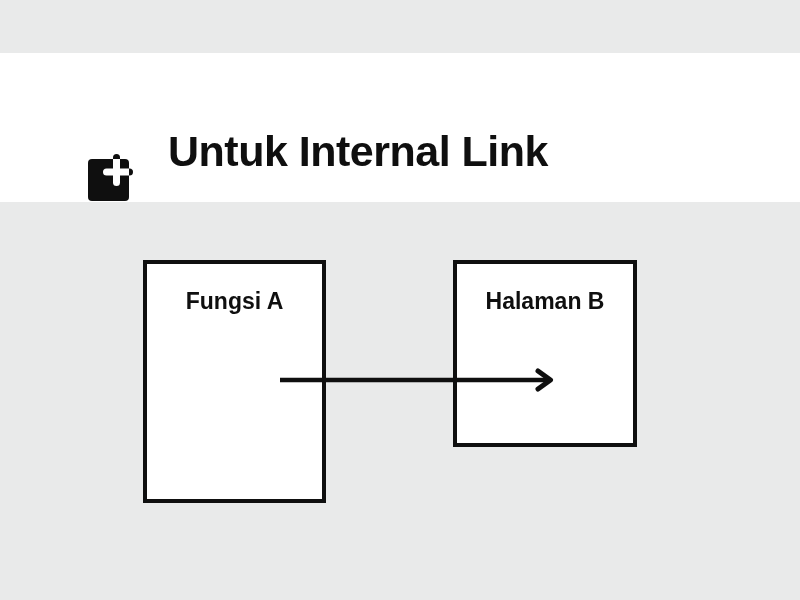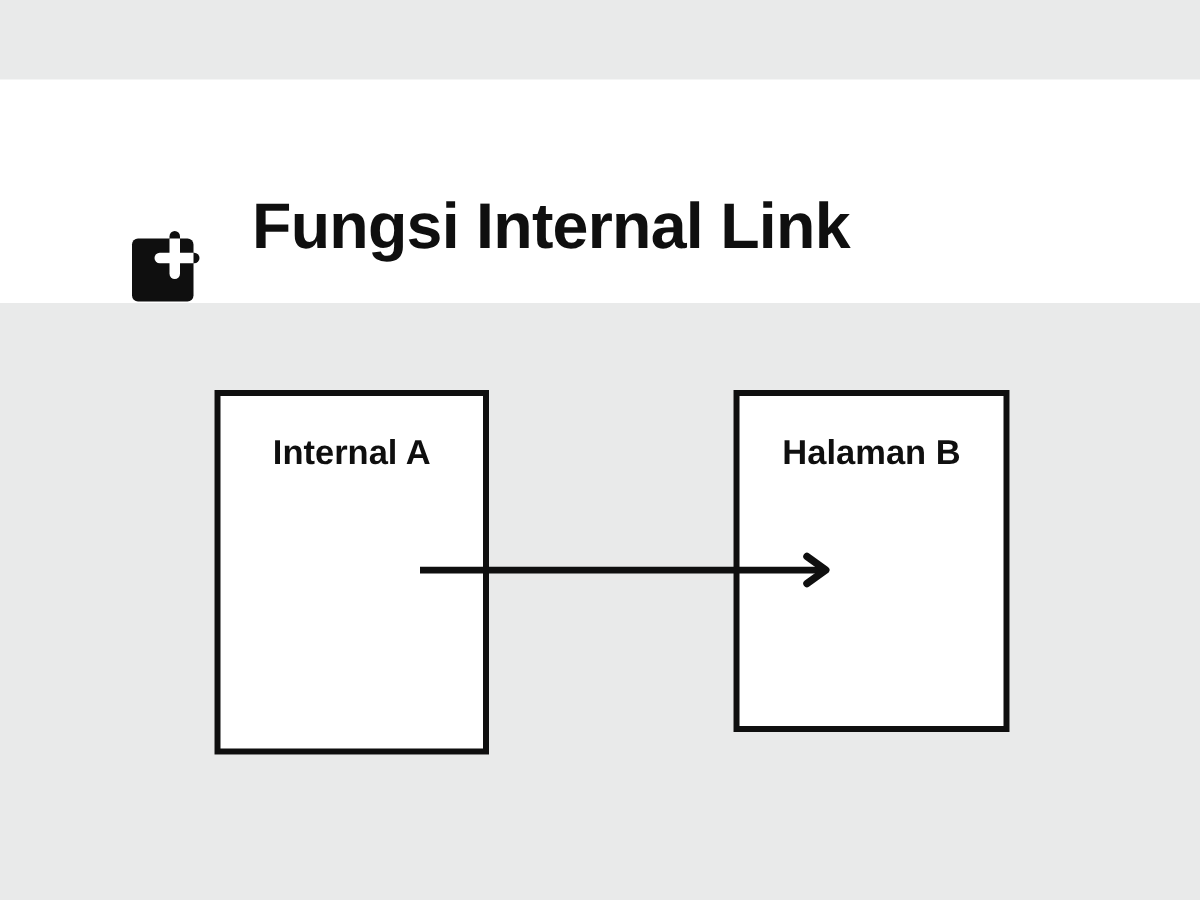--- a/index.html
+++ b/index.html
@@ -38,21 +38,21 @@
     box-sizing: border-box;
     background: #FFFFFF;
     border: 4px solid #0F0F0F;
     text-align: center;
     padding-top: 24px;
     font-size: 23px;
     font-weight: bold;
     color: #0F0F0F;
   }
   .box-a { left: 143px; top: 260px; width: 183px; height: 243px; }
-  .box-b { left: 489px; top: 260px; width: 184px; height: 228px; }
+  .box-b { left: 453px; top: 260px; width: 184px; height: 187px; }
   .arrow-svg {
     position: absolute;
     left: 270px; top: 355px;
     width: 290px; height: 50px;
   }
 </style>
 </head>
 <body>
 
 <div>
@@ -71,29 +71,29 @@
             <rect x="2" y="7" width="41" height="42" rx="4"></rect>
           </clipPath>
       </defs>
       <g clip-path="url(#sq-clip)" stroke="#FFFFFF" stroke-width="7" stroke-linecap="round" fill="none">
         <line x1="20.5" y1="20" x2="43.5" y2="20"></line>
         <line x1="30.5" y1="5.5" x2="30.5" y2="30.5"></line>
       </g>
     </svg>
 
     <h1 class="title">
-      <span>Fungsi Internal Link</span>
+      <span>Untuk Internal Link</span>
     </h1>
 
   </div>
 
   <div>
 
     <div class="box box-a">
-      <span>Internal A</span>
+      <span>Fungsi A</span>
     </div>
 
     <div class="box box-b">
       <span>Halaman B</span>
     </div>
 
     <svg class="arrow-svg" viewBox="0 0 290 50" aria-hidden="true">
       <line x1="10" y1="25" x2="277" y2="25" stroke="#0F0F0F" stroke-width="4.5"></line>
       <path d="M268,16 L280.5,25 L268,34" fill="none" stroke="#0F0F0F" stroke-width="5" stroke-linecap="round" stroke-linejoin="round"></path>
     </svg>

